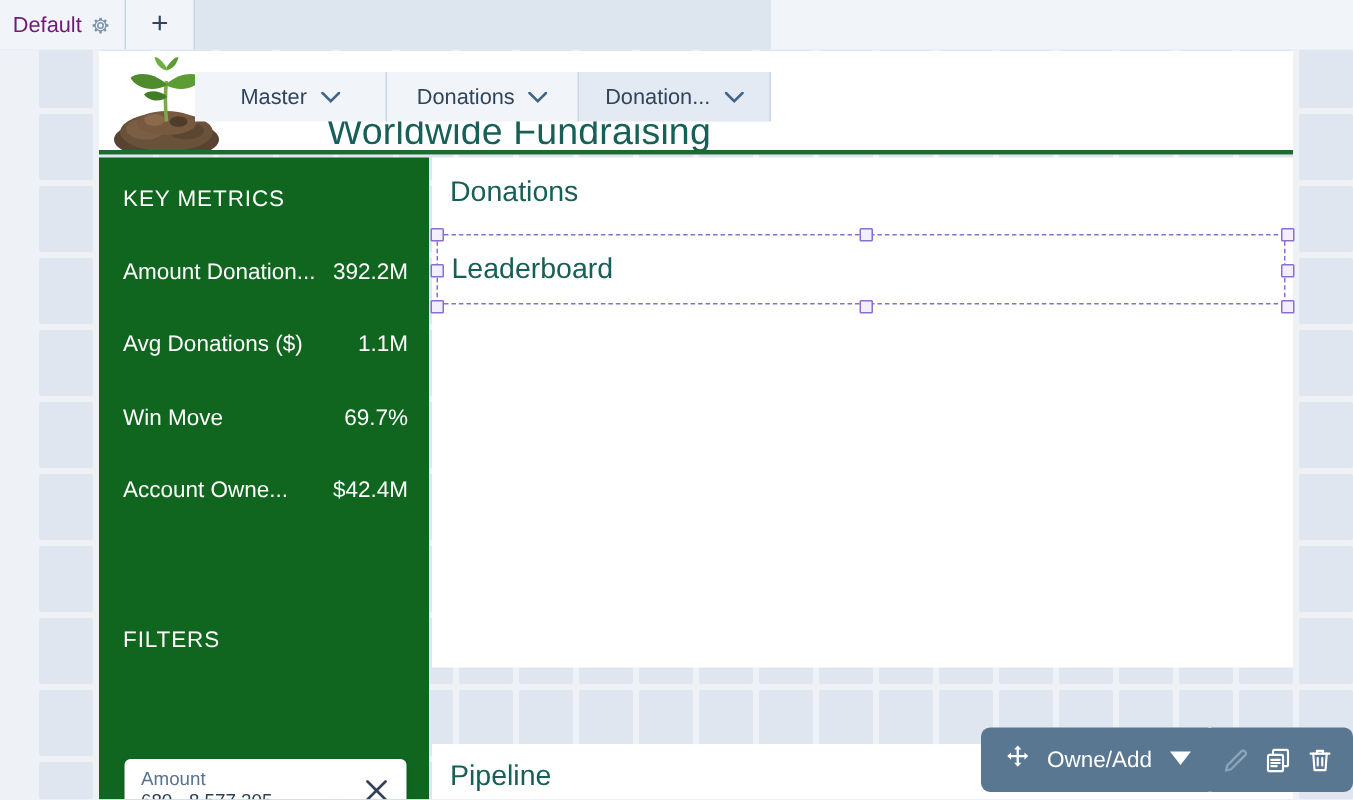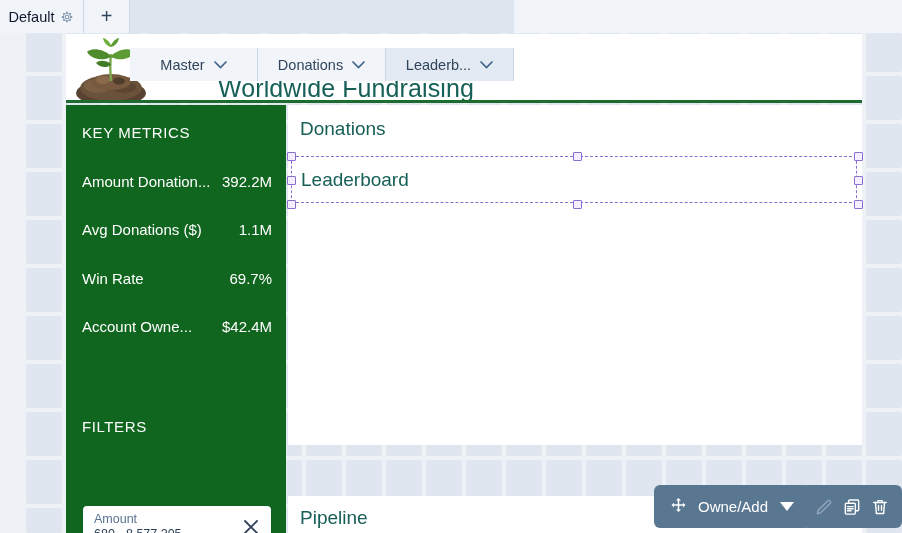--- a/index.html
+++ b/index.html
@@ -39,21 +39,21 @@
     justify-content: center;
     gap: 9px;
     font-size: 14.5px;
     color: #30455c;
     height: 33px;
     padding: 0 14px;
     white-space: nowrap;
   }
   .tab.default {
     width: 84px;
-    color: #0f172a;
+    color: #701a75;
     gap: 6px;
     padding: 0 10px;
   }
   .tab.plus {
     width: 46px;
     font-size: 20px;
     color: #30455c;
     font-weight: 300;
   }
   .tab.wide { width: 128px; margin-top: 48px; }
@@ -293,21 +293,21 @@
     <div class="tab wide">
       <span>Donations</span>
       <span>
         <svg class="caret-svg" width="13" height="8" viewBox="0 0 13 8">
             <path d="M1 1l5.5 5.5L12 1" stroke="#41658a" stroke-width="1.7" fill="none" stroke-linecap="round"></path>
           </svg>
       </span>
     </div>
 
     <div class="tab wide active">
-      <span>Leaderb...</span>
+      <span>Donation...</span>
       <span>
         <svg class="caret-svg" width="13" height="8" viewBox="0 0 13 8">
             <path d="M1 1l5.5 5.5L12 1" stroke="#41658a" stroke-width="1.7" fill="none" stroke-linecap="round"></path>
           </svg>
       </span>
     </div>
 
     <div class="filler"></div>
   </div>
 
@@ -582,21 +582,21 @@
 
     <div class="metric-row" style="top:68px;">
       <span>Amount Donation...</span>
       <span>392.2M</span>
     </div>
     <div class="metric-row" style="top:116px;">
       <span>Avg Donations ($)</span>
       <span>1.1M</span>
     </div>
     <div class="metric-row" style="top:165px;">
-      <span>Win Rate</span>
+      <span>Win Move</span>
       <span>69.7%</span>
     </div>
     <div class="metric-row" style="top:213px;">
       <span>Account Owne...</span>
       <span>$42.4M</span>
     </div>
 
     <div class="sec-title" id="flt-title">FILTERS</div>
 
 

